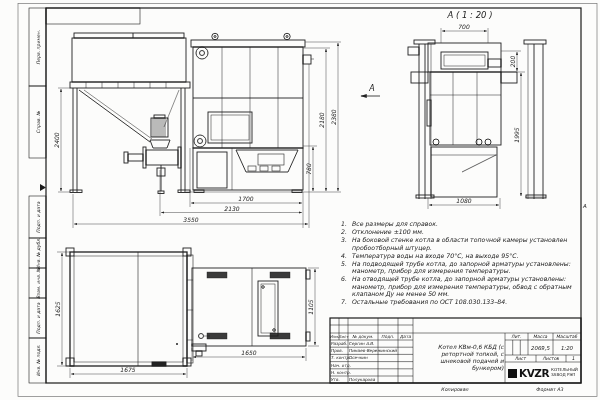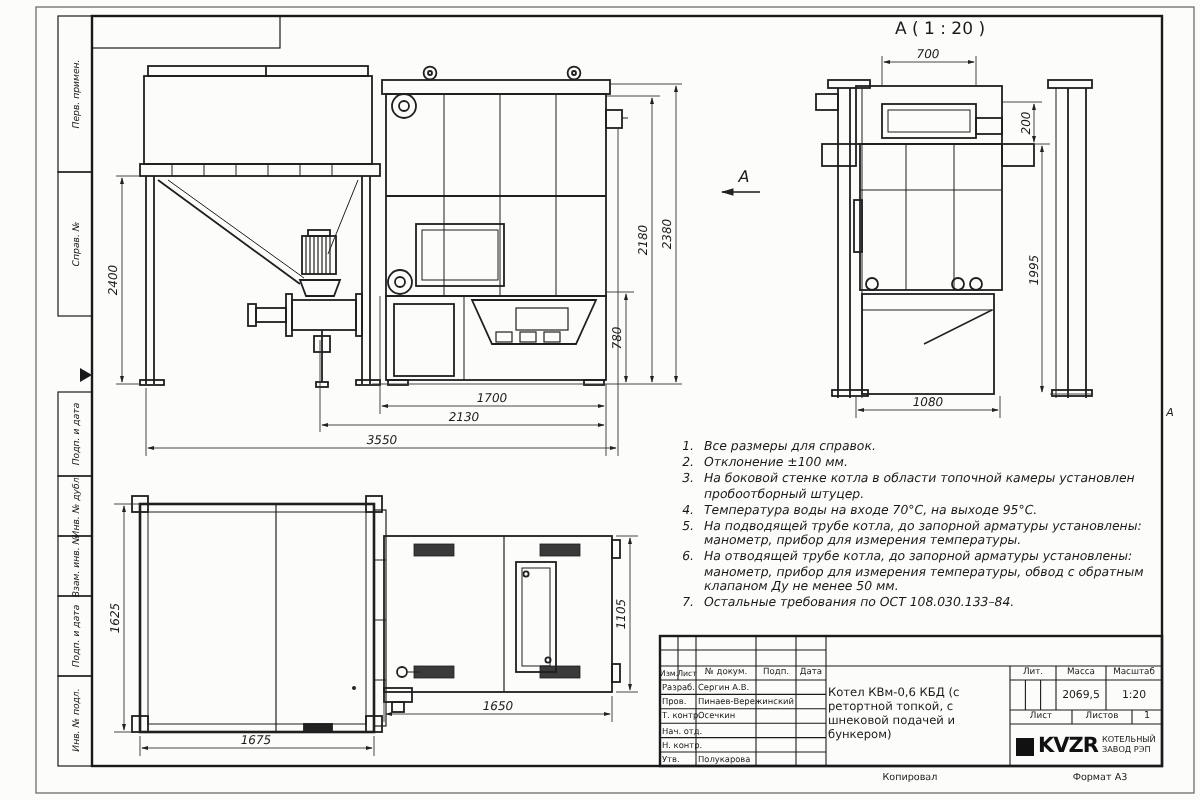--- a/index.html
+++ b/index.html
@@ -8,21 +8,21 @@
   svg{position:absolute;left:0;top:0;}
   svg text{font-family:"DejaVu Sans",sans-serif;font-style:italic;fill:#1a1a1a;}
   .abs{position:absolute;box-sizing:border-box;}
   
   .notes{left:334px;top:220px;width:247px;font-style:italic;font-size:6.2px;line-height:1.16;}
   .note{display:flex;margin-bottom:1px;}
   .note .n{flex:none;width:13px;text-align:right;margin-right:5px;}
   .note .t{flex:1;}
   
   .tbt{position:absolute;display:flex;align-items:center;justify-content:center;
-       text-align:left;overflow:visible;white-space:nowrap;}
+       font-style:italic;text-align:right;overflow:visible;white-space:nowrap;}
   .wrap{white-space:normal;}
   .logo-row{position:absolute;display:flex;align-items:center;gap:2px;}
   .logo-sq{width:9px;height:9px;background:#111;flex:none;}
   .logo-kvzr{font-weight:bold;font-size:10.5px;font-style:normal;letter-spacing:-0.5px;color:#111;}
   .logo-fact{font-size:4.1px;font-style:normal;line-height:1.15;text-align:left;color:#222;}
 </style>
 </head>
 <body>
 
 <div class="sheet">

